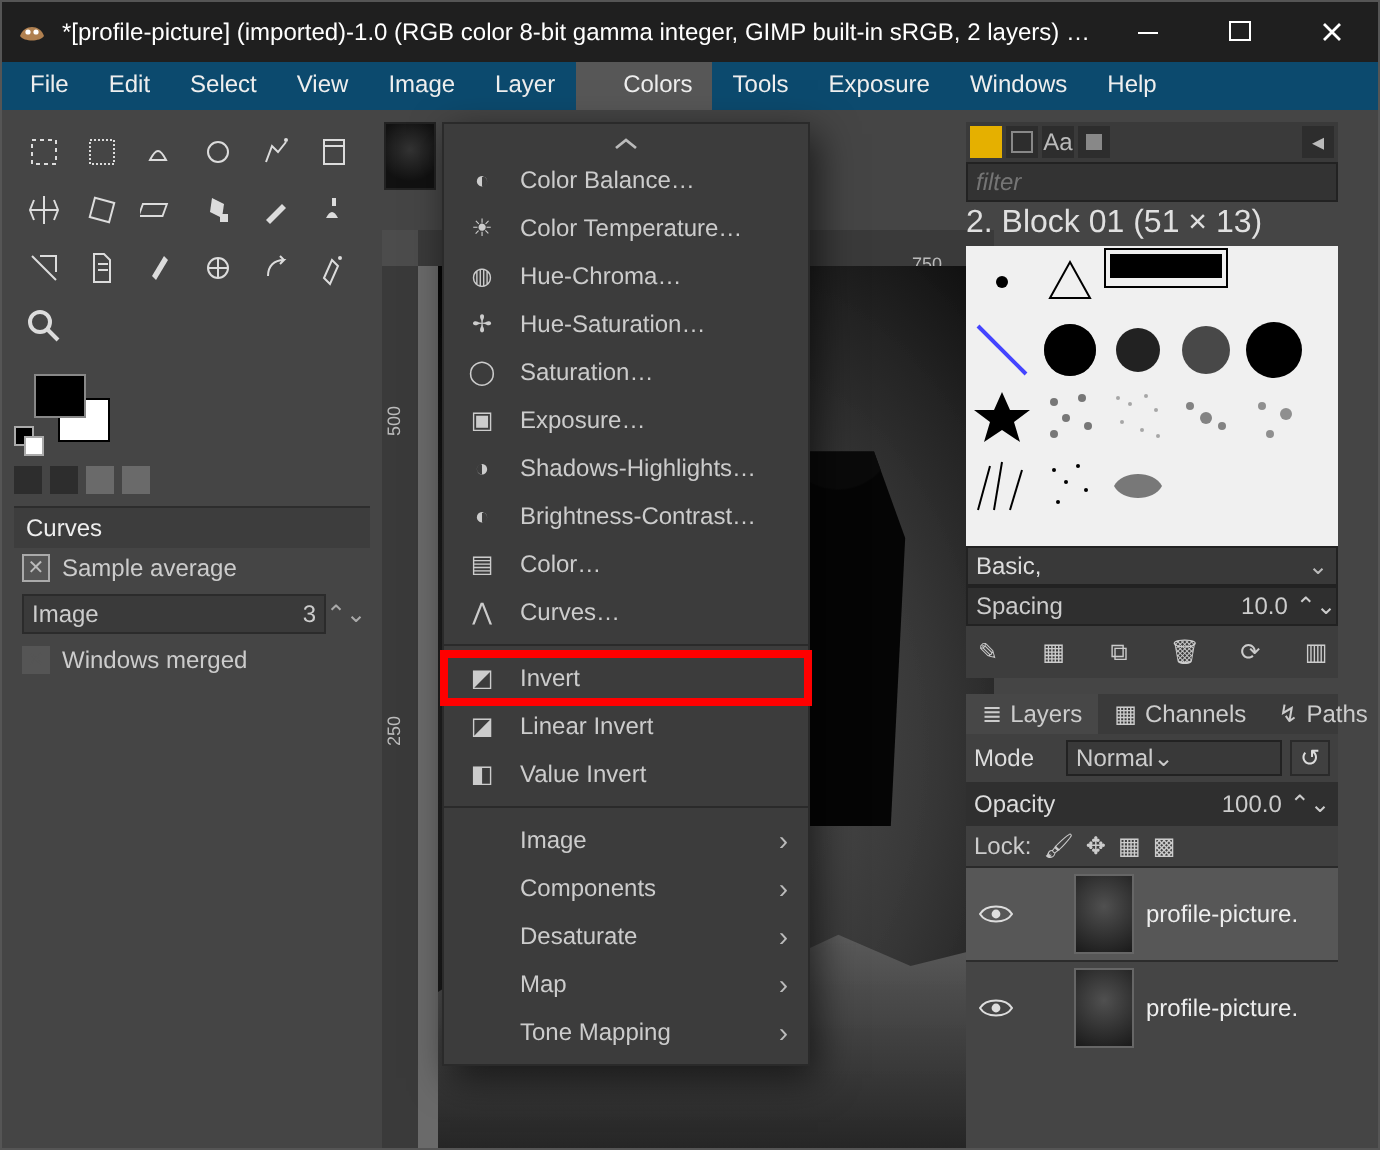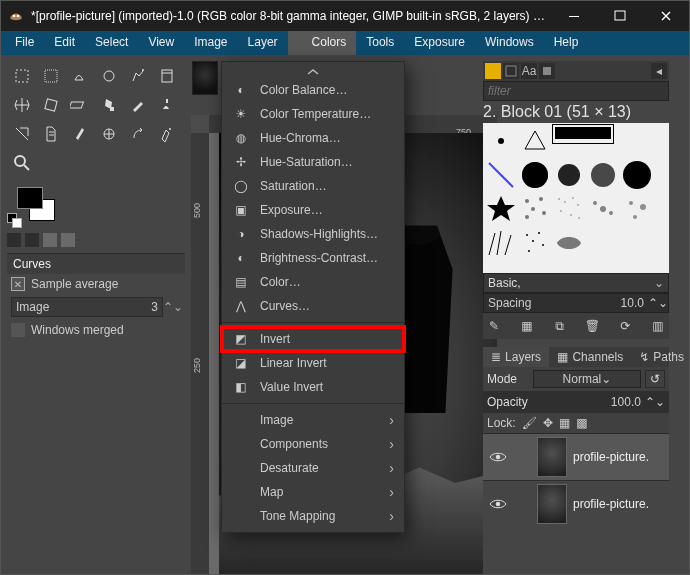--- a/index.html
+++ b/index.html
@@ -89,21 +89,21 @@
   .spacing-row .val { padding:2px 4px; }
   .iconbar { display:flex; justify-content:space-between; padding:4px 2px; background:#3d3d3d; }
   .iconbar .ib { width:18px; height:18px; display:flex; align-items:center; justify-content:center; color:#ccc; }
   
   .layers-panel { margin-top:8px; background:#3d3d3d; flex:1; display:flex; flex-direction:column; }
   .lp-tabrow { display:flex; align-items:center; background:#3a3a3a; }
   .lp-tab { padding:3px 8px; color:#ddd; display:flex; align-items:center; gap:4px; }
   .lp-tab.active { background:#474747; }
   .mode-row, .op-row, .lock-row { display:flex; align-items:center; padding:3px 4px; background:#404040; }
   .mode-row .lbl, .op-row .lbl { color:#ddd; }
-  .mode-row .sel { flex:1; margin-left:16px; background:#393939; border:1px solid #222; padding:1px 4px; display:flex; justify-content:center; }
+  .mode-row .sel { flex:1; margin-left:16px; background:#393939; border:1px solid #222; padding:1px 4px; display:flex; justify-content:flex-start; }
   .reset-btn { border:1px solid #2a2a2a; padding:1px 4px; margin-left:4px; color:#ddd; }
   .op-row { background:#2f2f2f; }
   .op-row .val { margin-left:auto; padding:1px 4px; }
   .lock-row { font-size:11px; color:#ccc; gap:6px; }
   .layer-list { flex:1; background:#454545; border-top:1px solid #2a2a2a; }
   .layer-row { display:flex; align-items:center; padding:3px 4px; gap:6px; }
   .layer-row.hr { border-top:1px solid #2c2c2c; }
   .layer-row.active { background:#575757; }
   .layer-row .eye { width:22px; height:22px; border:0px solid #333; display:flex; align-items:center; justify-content:center; }
   .layer-row .thumb { width:30px; height:40px; background:#222; border:1px solid #666; }

